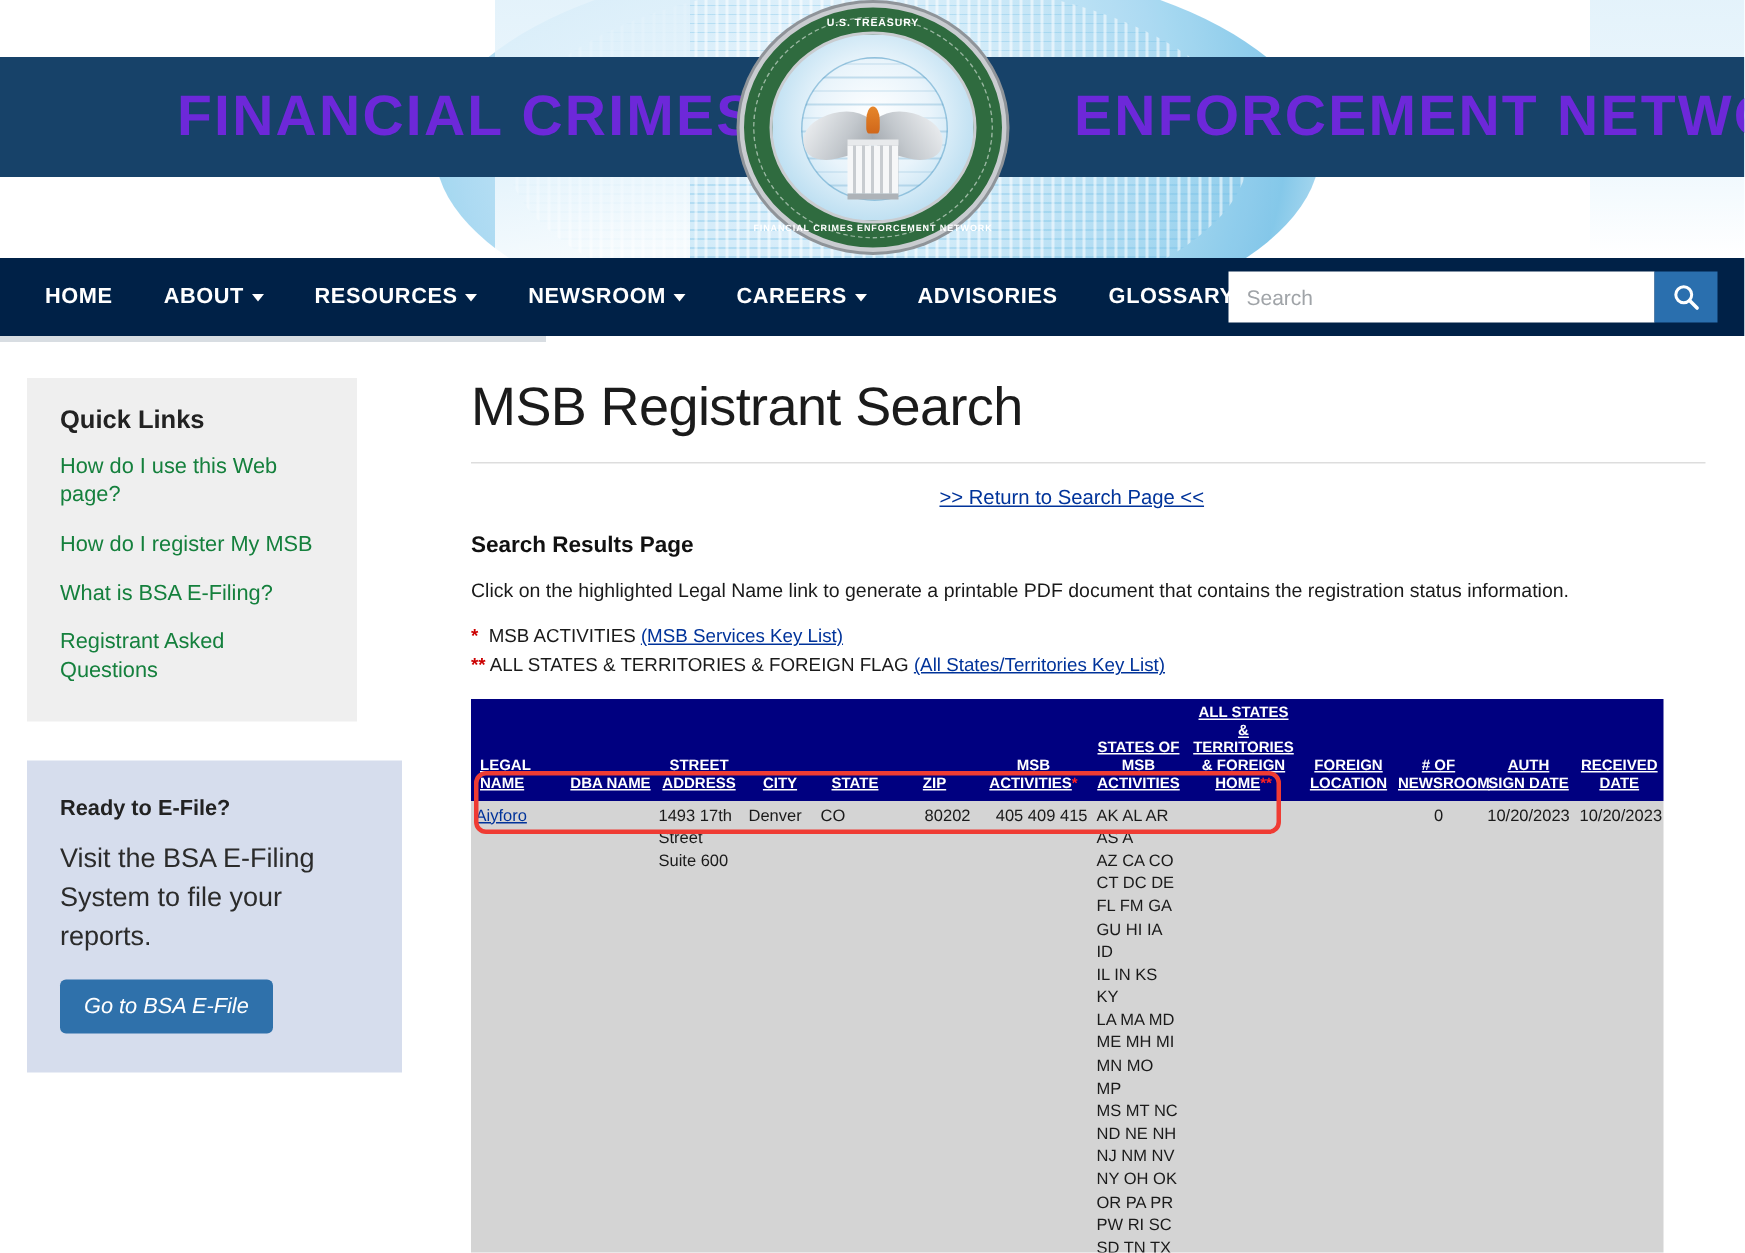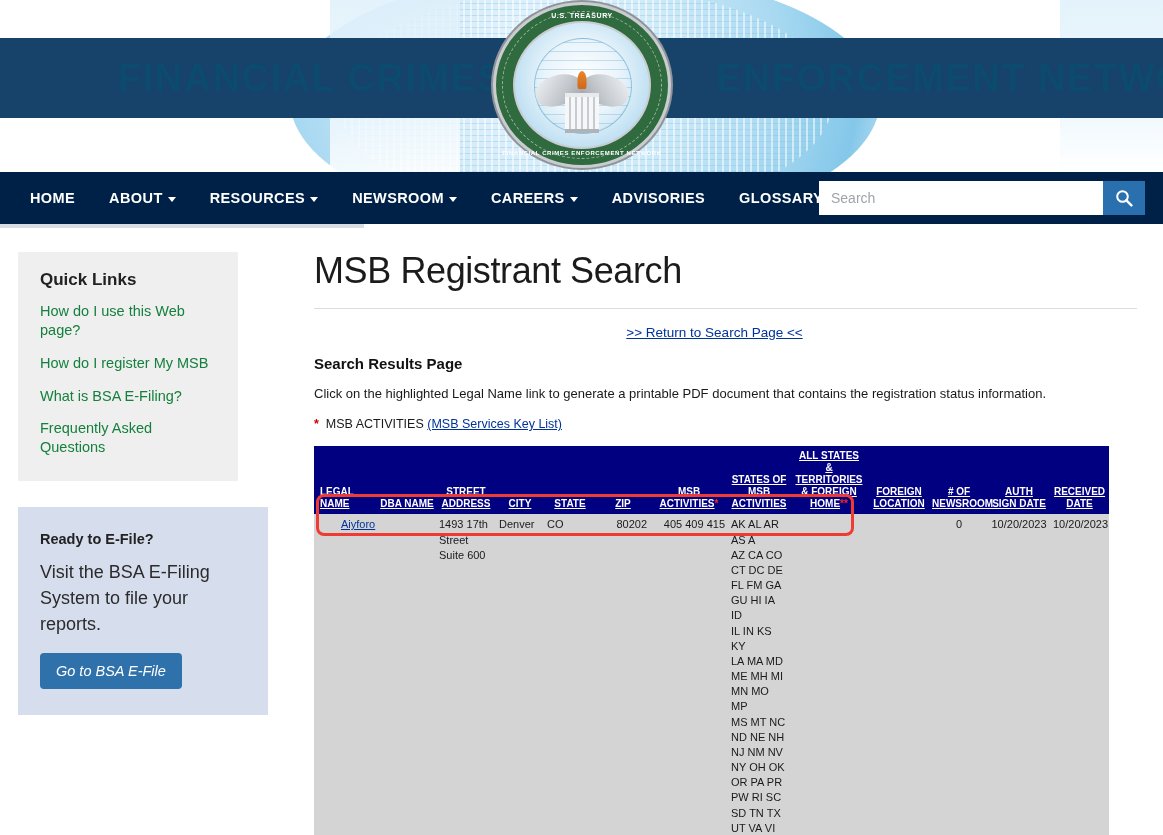--- a/index.html
+++ b/index.html
@@ -63,21 +63,21 @@
     width: 1163px;
     height: 80px;
     background: #174269;
     box-shadow: 0 0 0 0 rgba(0,0,0,0);
   }
   .banner-text {
     position: absolute;
     top: 38px;
     height: 80px;
     line-height: 80px;
-    color: #0c4a6e;
+    color: #6d28d9;
     font-family: "Liberation Sans", sans-serif;
     font-weight: 700;
     font-size: 38px;
     letter-spacing: 1.5px;
     white-space: nowrap;
   }
   .banner-left  { left: 118px; }
   .banner-right { left: 716px; }
 
   
@@ -392,21 +392,20 @@
     padding: 3px 3px;
     line-height: 1.38;
   }
   td.c { text-align: center; }
   td.r { text-align: right; padding-right: 8px; }
   .legal-link {
     color: #00339a;
     text-decoration: underline;
     cursor: pointer;
     font-size: 11px;
-    padding-left: 24px;
   }
   .states-cell { white-space: pre-line; font-size: 11px; line-height: 1.42; }
 
   .redbox {
     position: absolute;
     left: 2px;
     top: 48px;
     width: 538px;
     height: 42px;
     border: 3px solid #ef3b33;
@@ -466,21 +465,21 @@
 </div>
 
 <div class="page">
 
   <div class="sidebar">
     <div class="qlinks">
       <h3>Quick Links</h3>
       <a class="qlink">How do I use this Web page?</a>
       <a class="qlink">How do I register My MSB</a>
       <a class="qlink">What is BSA E-Filing?</a>
-      <a class="qlink">Frequently Asked Questions</a>
+      <a class="qlink">Registrant Asked Questions</a>
     </div>
 
     <div class="efile">
       <h4>Ready to E-File?</h4>
       <p>Visit the BSA E-Filing System to file your reports.</p>
       <button class="efile-btn">Go to BSA E-File</button>
     </div>
   </div>
 
   <div class="main">
@@ -492,20 +491,25 @@
     </div>
 
     <div class="srp">Search Results Page</div>
     <div class="click-note">Click on the highlighted Legal Name link to generate a printable PDF document that contains the registration status information.</div>
 
     <div class="keylines">
       <div>
         <span class="ast">*</span>
         &nbsp;<span>MSB ACTIVITIES</span>
         <a class="keylink">(MSB Services Key List)</a>
+      </div>
+      <div>
+        <span class="ast">**</span>
+        <span>ALL STATES &amp; TERRITORIES &amp; FOREIGN FLAG</span>
+        <a class="keylink">(All States/Territories Key List)</a>
       </div>
     </div>
 
     <div class="table-wrap">
       <table class="results">
         <colgroup>
           <col style="width:64px">
             <col style="width:58px">
             <col style="width:60px">
             <col style="width:48px">

